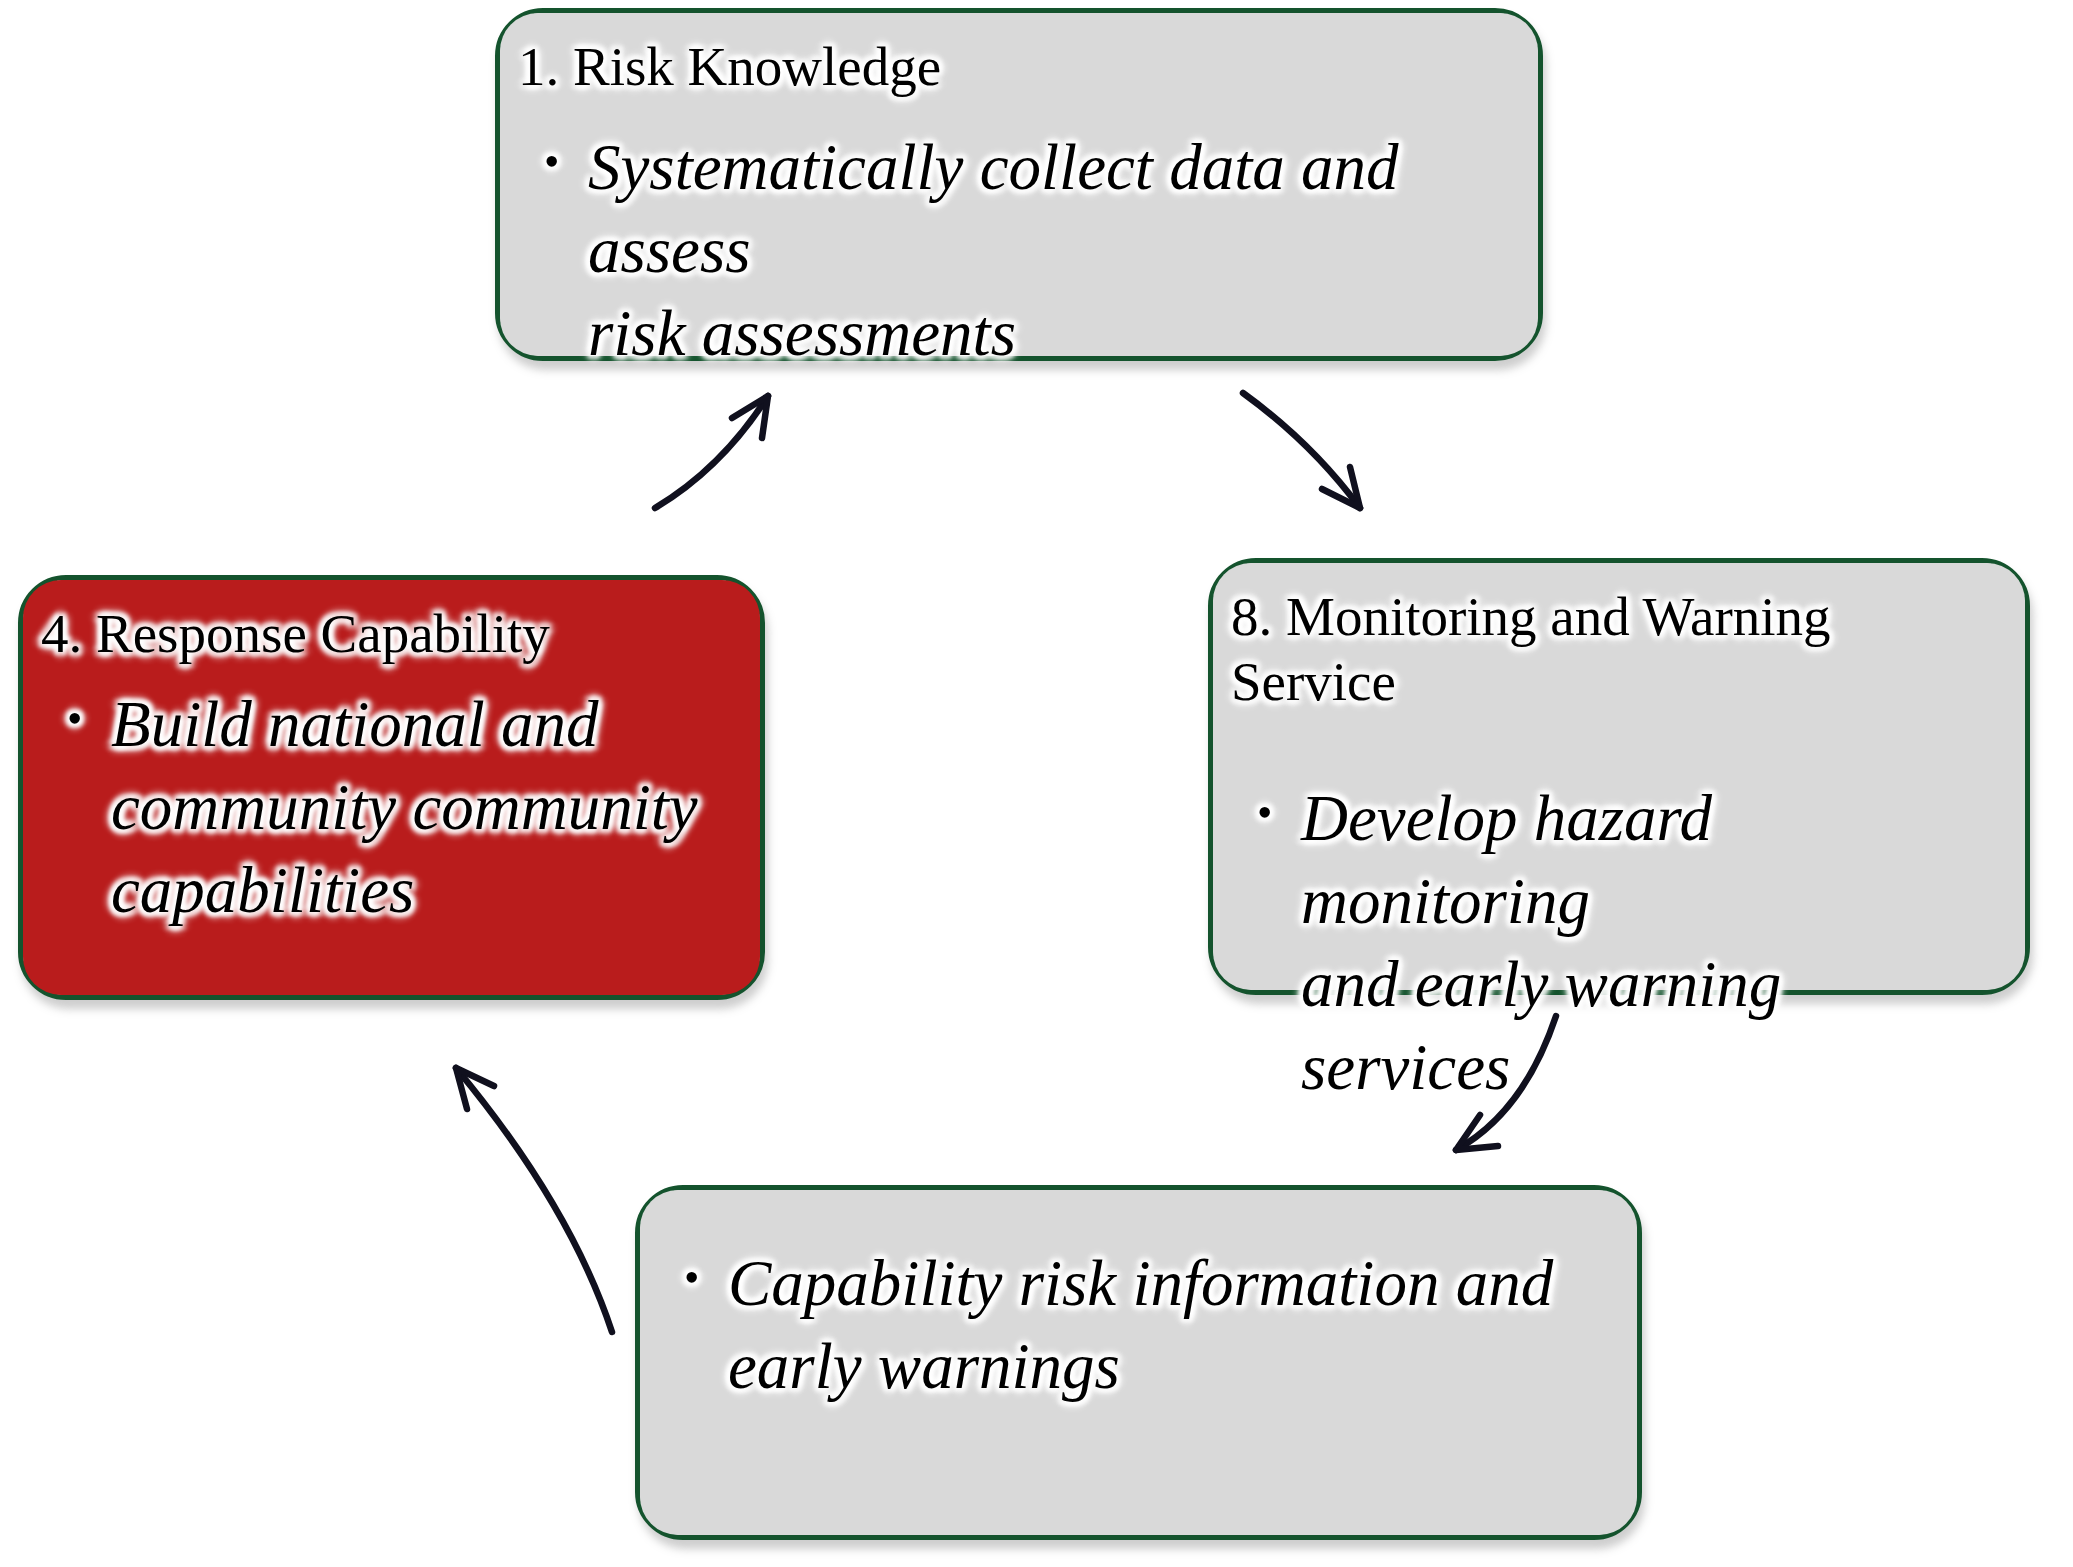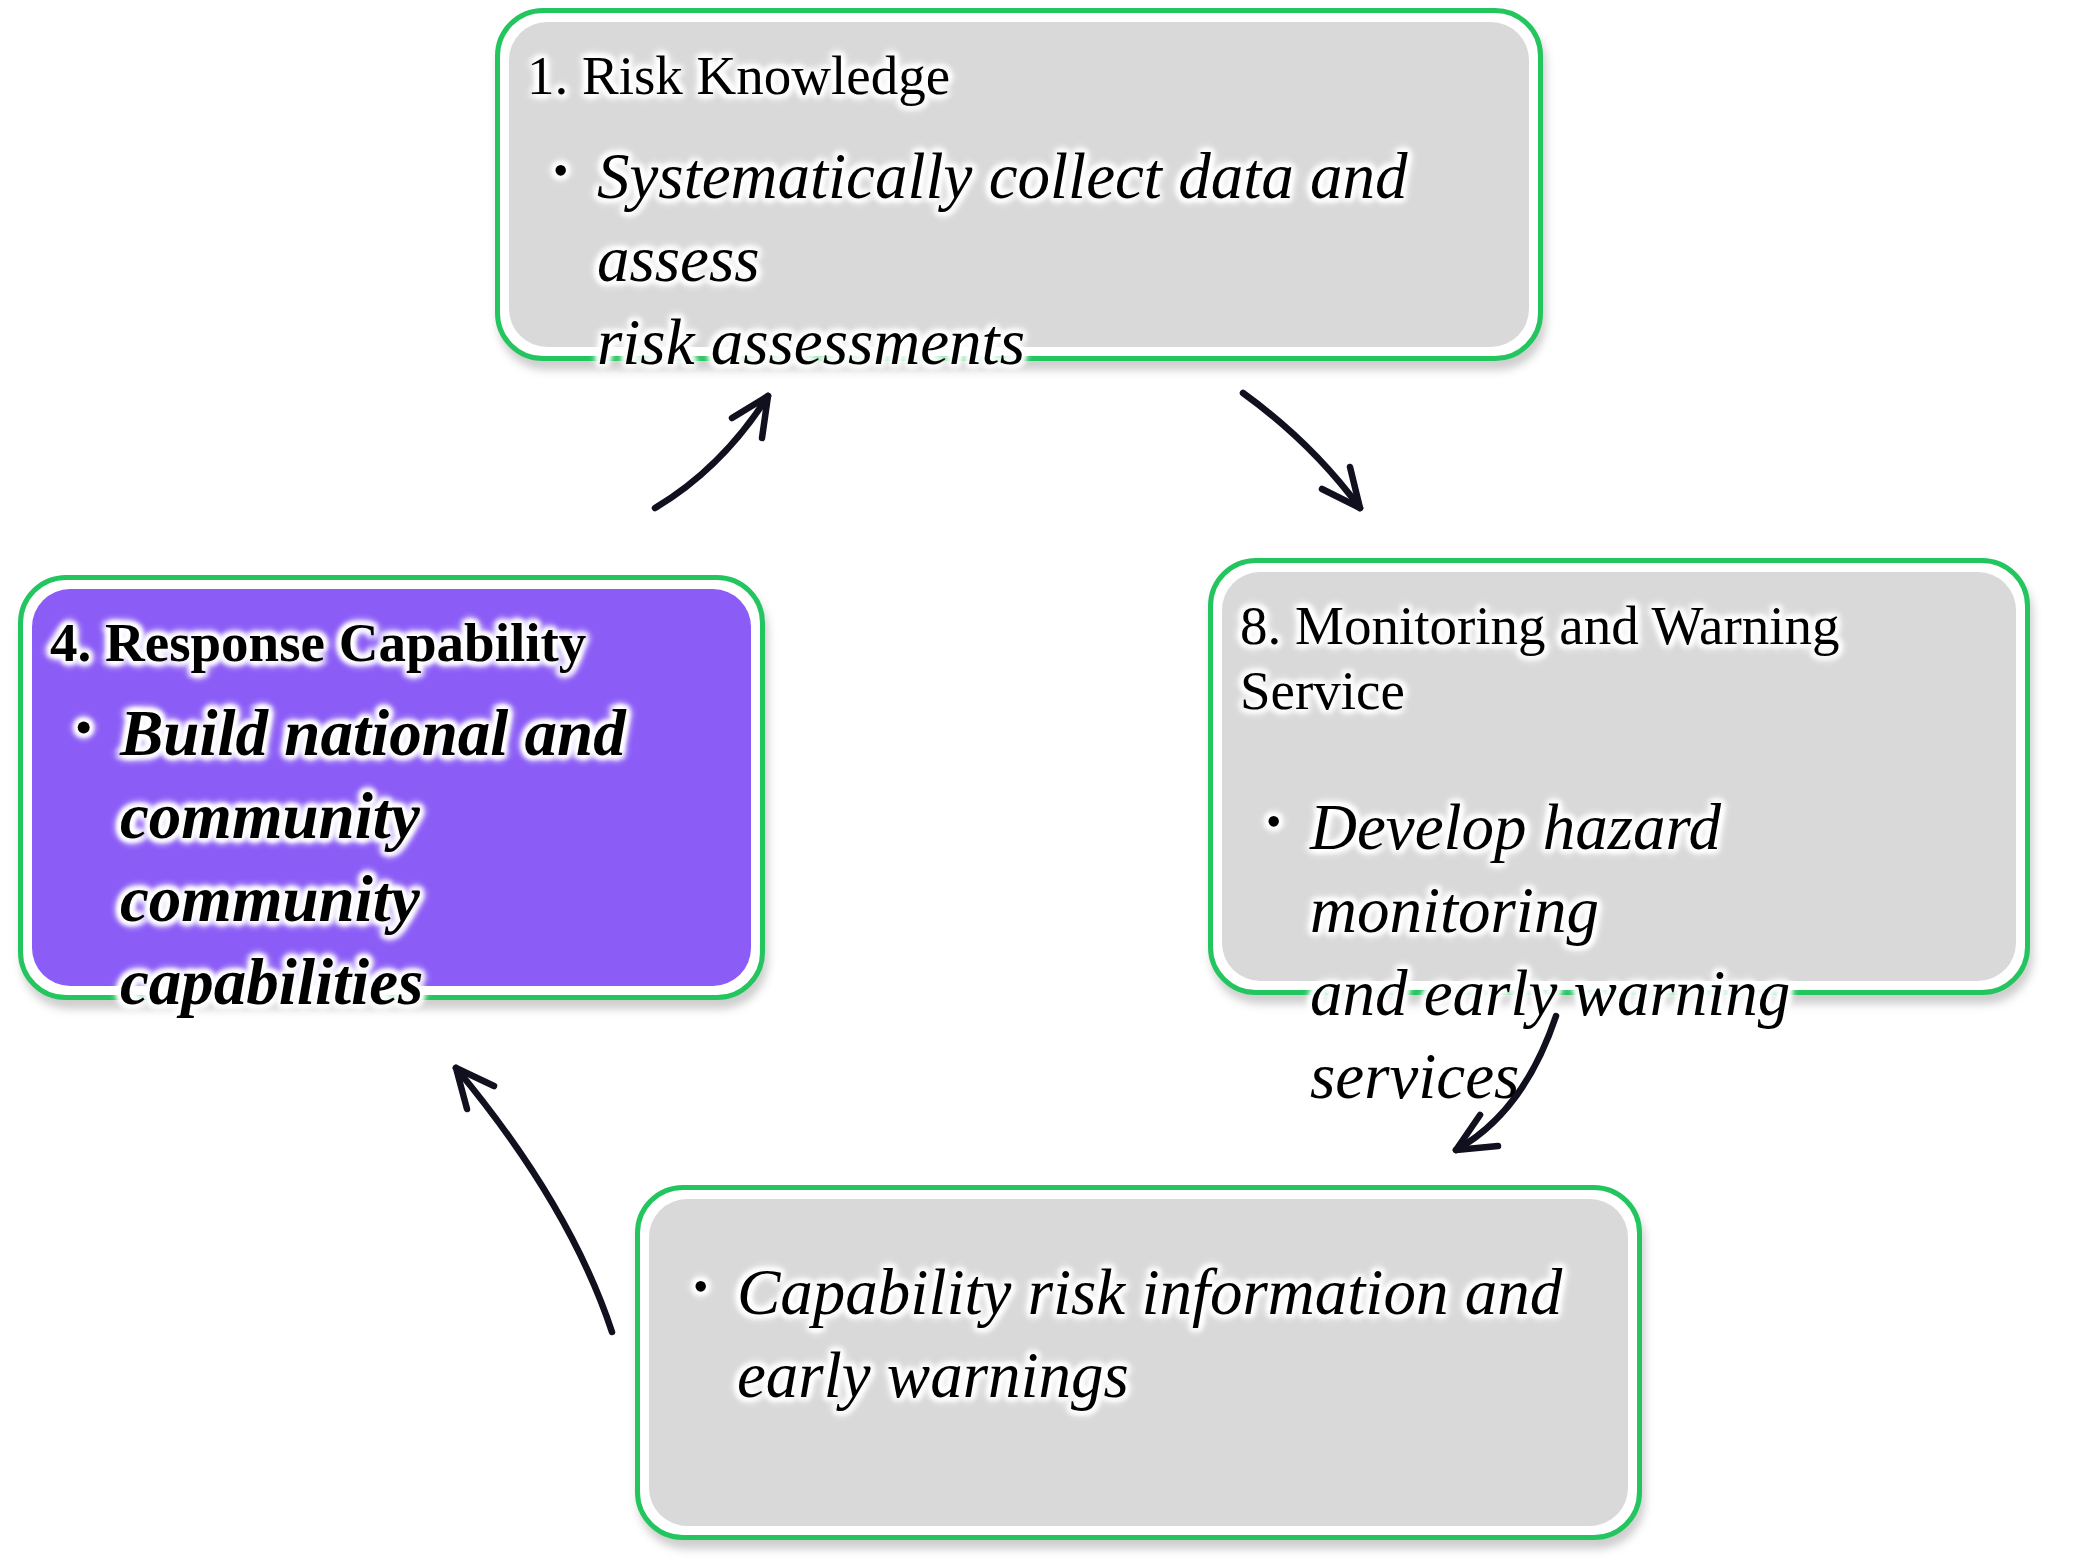--- a/index.html
+++ b/index.html
@@ -11,35 +11,34 @@
     background: #ffffff;
     overflow: hidden;
     font-family: "Liberation Serif", "DejaVu Serif", serif;
     color: #000;
   }
 
   
   .node {
     position: absolute;
     box-sizing: border-box;
-    border: 5px solid #22c55e;
+    border: 5px solid #14532d;
     border-radius: 48px;
     background: #ffffff;
-    padding: 9px;
     box-shadow: 3px 9px 8px rgba(125,125,125,0.38);
   }
   .node-fill {
     box-sizing: border-box;
     width: 100%;
     height: 100%;
     border-radius: 38px;
     padding: 22px 24px 0 18px;
   }
   .fill-gray  { background: #d9d9d9; }
-  .fill-white { background: #8b5cf6; font-weight: bold; }
+  .fill-white { background: #b91c1c; }
 
   .halo {
     text-shadow:
       -3px -3px 4px #fff,  3px -3px 4px #fff,
       -3px  3px 4px #fff,  3px  3px 4px #fff,
       -5px  0   7px #fff,  5px  0   7px #fff,
        0   -5px 7px #fff,  0    5px 7px #fff;
   }
 
   .node-title {

